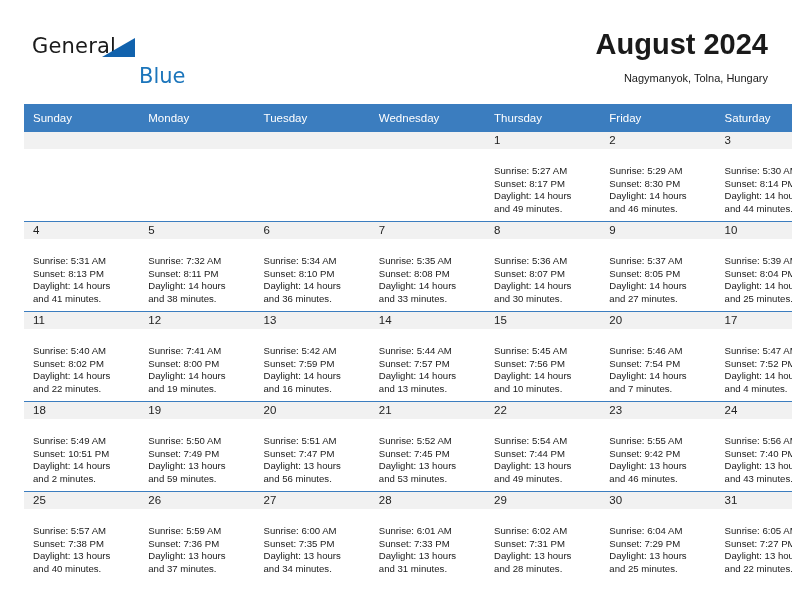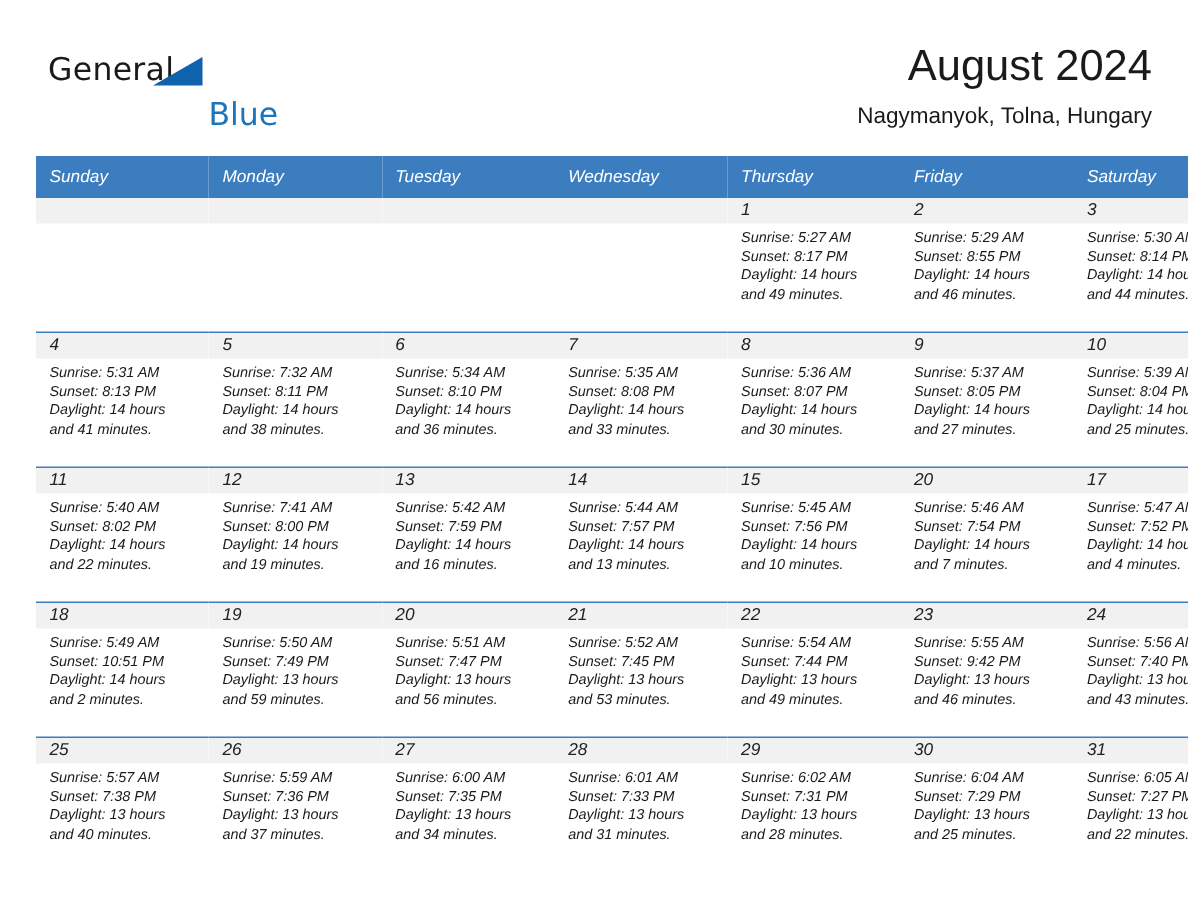--- a/index.html
+++ b/index.html
@@ -68,37 +68,37 @@
     position: absolute;
     right: 0;
     top: 0;
     text-align: right;
   }
   .month-title {
     font-size: 29px;
     color: #1a1a1a;
     line-height: 36px;
     white-space: nowrap;
+    font-weight: bold;
   }
   .location {
-    font-size: 15px;
+    font-size: 11px;
     color: #1a1a1a;
     line-height: 22px;
     margin-top: 5px;
     white-space: nowrap;
     text-align: right;
   }
 
   
   .calendar {
     position: absolute;
     left: 24px;
     top: 104px;
     width: 744px;
-    font-style: italic;
   }
   table.cal {
     border-collapse: collapse;
     table-layout: fixed;
     width: 744px;
   }
   table.cal th {
     background: #3b7dbf;
     color: #ffffff;
     font-size: 11.5px;
@@ -128,20 +128,21 @@
     color: #222222;
   }
   .daynum-band.empty {
     color: transparent;
   }
   .cell-body {
     padding: 4px 6px 0 9px;
     font-size: 9.6px;
     line-height: 12.6px;
     color: #1a1a1a;
+    margin-top: 12px;
   }
   .cell-body div {
     white-space: nowrap;
   }
 </style>
 </head>
 <body>
 
 <div class="page">
 
@@ -197,21 +198,21 @@
                 <div>Sunrise: 5:27 AM</div>
                 <div>Sunset: 8:17 PM</div>
                 <div>Daylight: 14 hours</div>
                 <div>and 49 minutes.</div>
               </div>
             </td>
             <td>
               <div class="daynum-band">2</div>
               <div class="cell-body">
                 <div>Sunrise: 5:29 AM</div>
-                <div>Sunset: 8:55 PM</div>
+                <div>Sunset: 8:30 PM</div>
                 <div>Daylight: 14 hours</div>
                 <div>and 46 minutes.</div>
               </div>
             </td>
             <td>
               <div class="daynum-band">3</div>
               <div class="cell-body">
                 <div>Sunrise: 5:30 AM</div>
                 <div>Sunset: 8:14 PM</div>
                 <div>Daylight: 14 hours</div>

